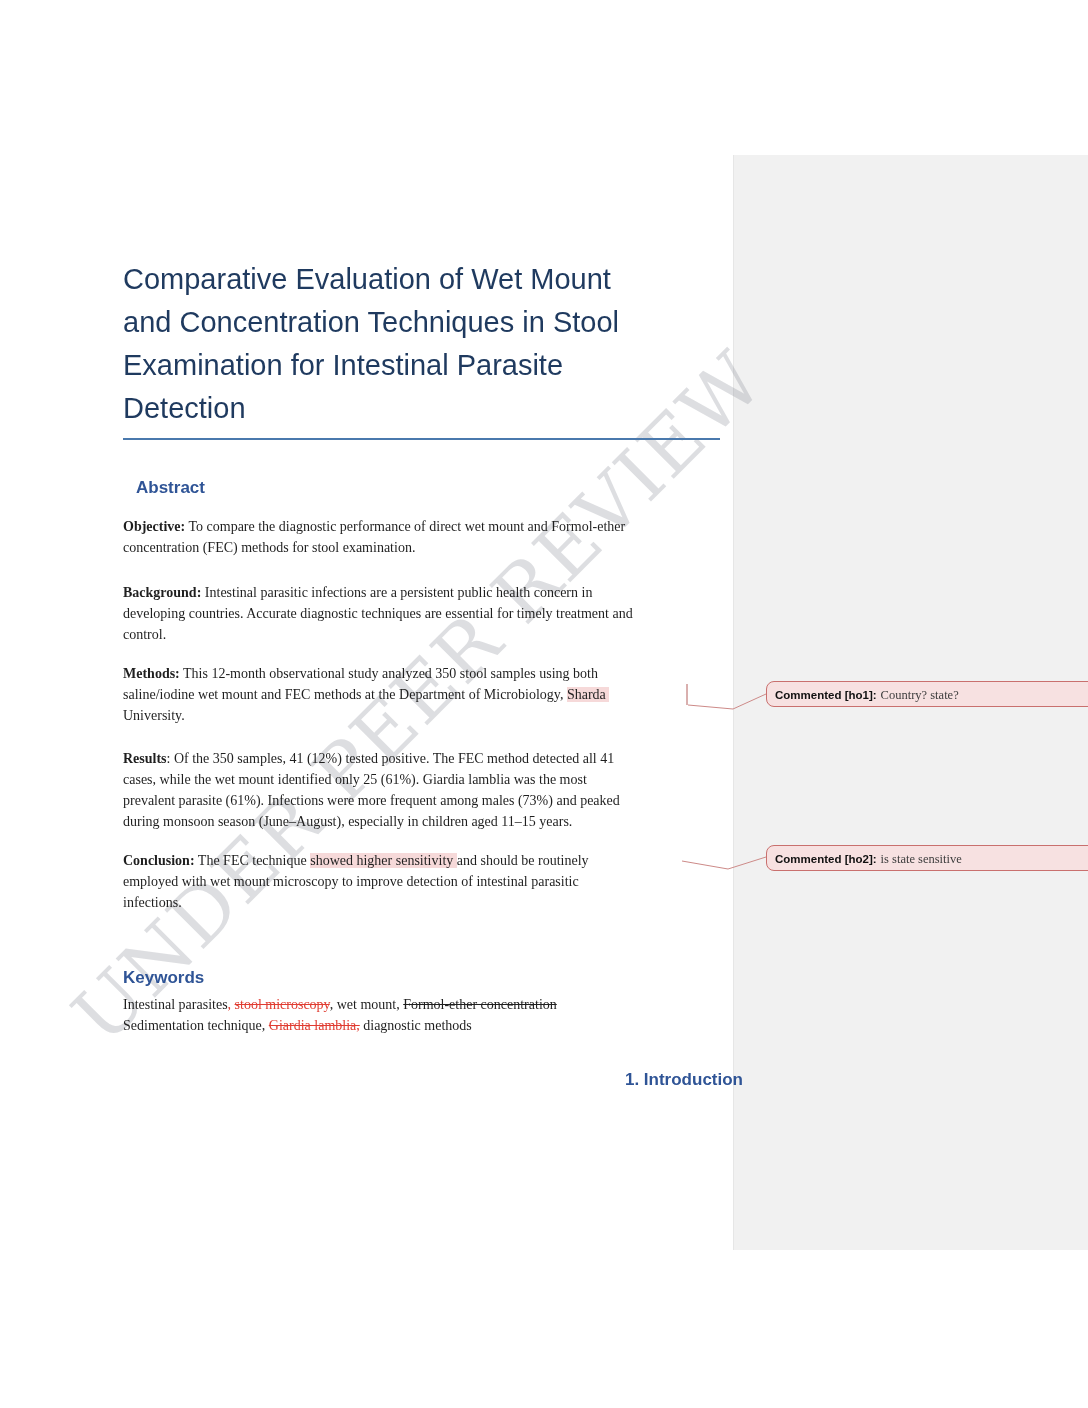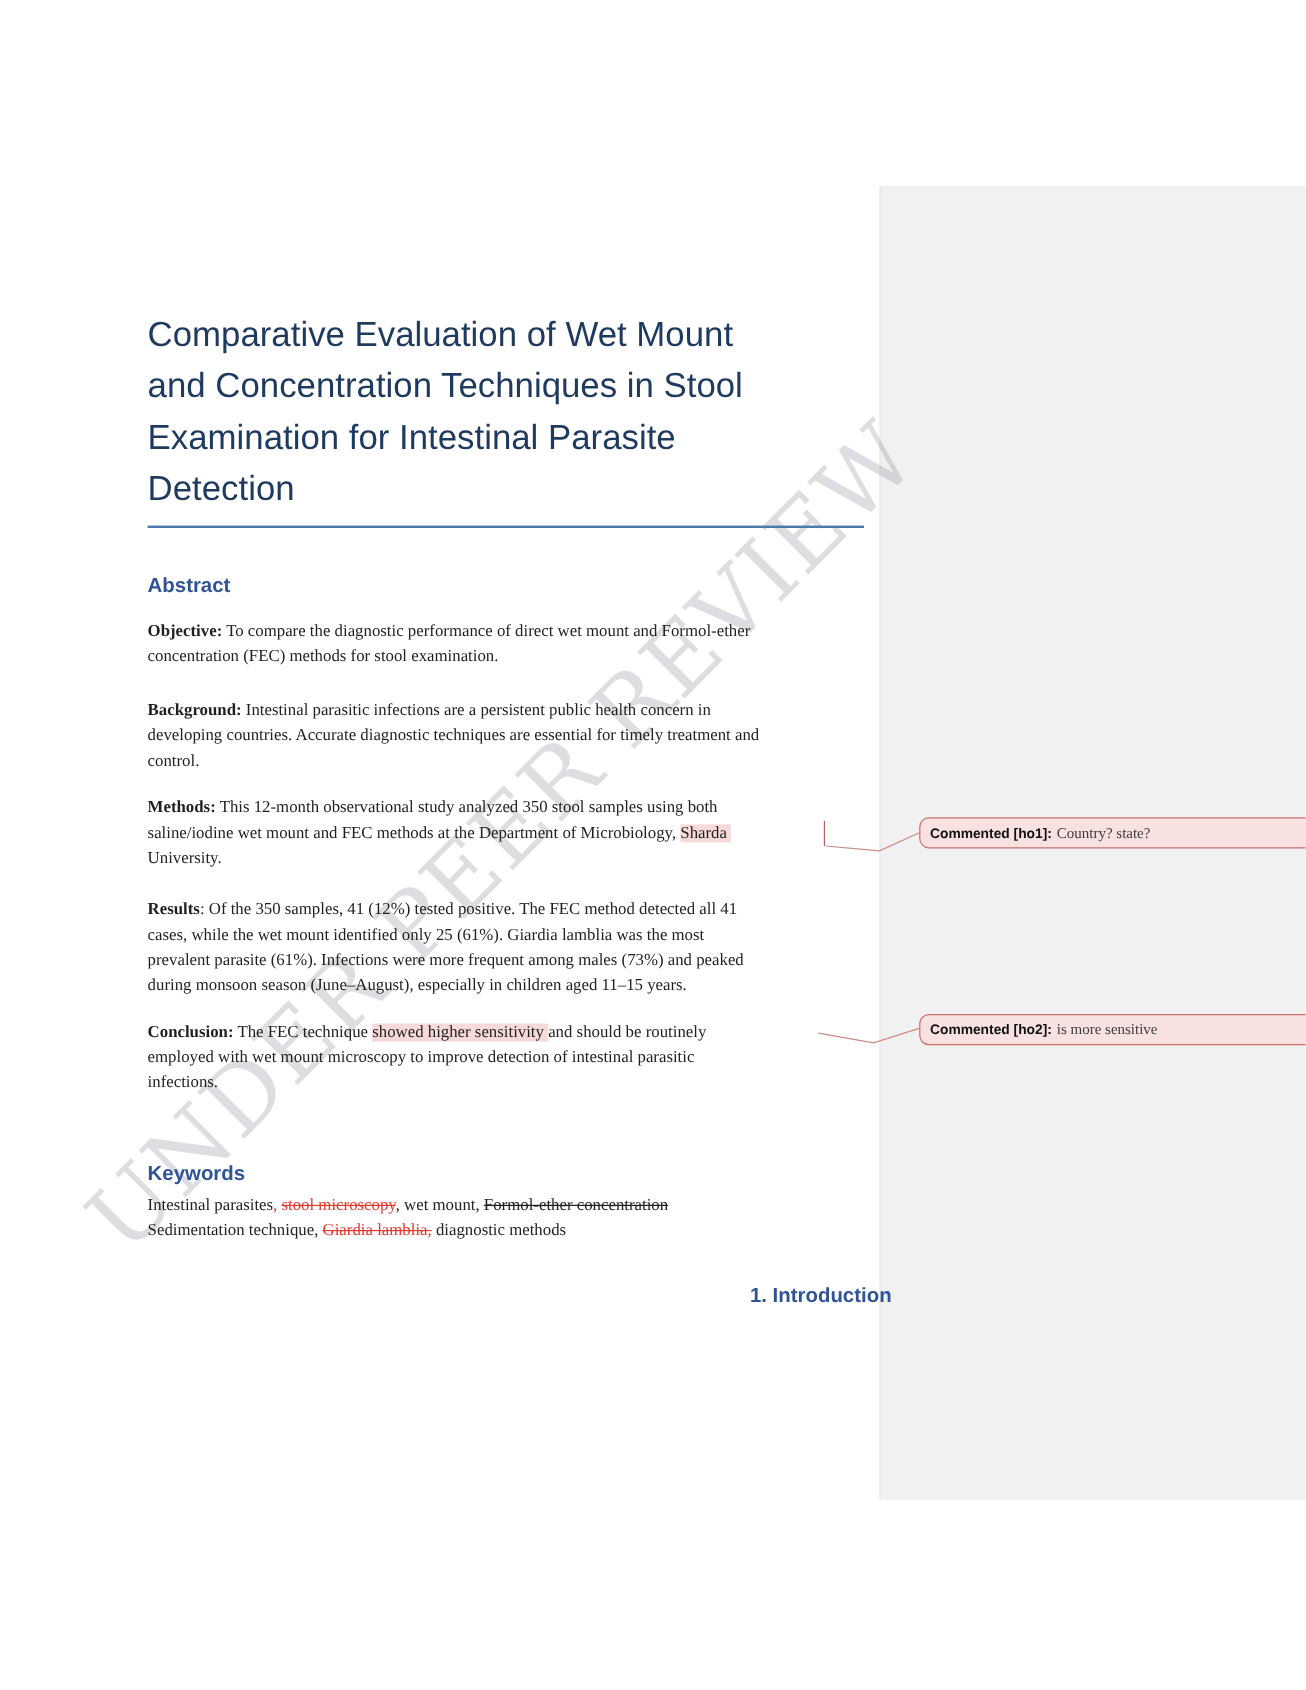--- a/index.html
+++ b/index.html
@@ -21,21 +21,21 @@
   .title{
     margin-top:258px;font-family:"Liberation Sans",sans-serif;
     font-size:29px;line-height:43px;color:var(--title,#1f3a5f);
     white-space:pre-line;width:600px;
   }
   .title-rule{margin-top:8px;width:597px;border-top:2px solid var(--rule,#4a79ad);}
   .h2{
     font-family:"Liberation Sans",sans-serif;font-weight:bold;font-size:17px;
     color:var(--heading,#2f5496);line-height:20px;
   }
-  .h-abstract{margin-top:38px;}
+  .h-abstract{margin-top:38px;margin-left:13px;}
   .h-keywords{margin-top:55px;}
   .h-intro{margin-top:34px;text-align:right;}
   .para{
     font-size:14px;line-height:21px;color:#1f1f1f;
     white-space:pre-wrap;width:620px;
   }
   .p-background{margin-top:24px;}
   .p-objective{margin-top:18px;}
   .p-methods{margin-top:18px;}
   .p-results{margin-top:22px;}
@@ -109,14 +109,14 @@
   <polyline points="682,861 728,869 766,857" fill="none" stroke="#cd8a88" stroke-width="1"></polyline>
 </svg>
 
 <div class="comment-box comment-1">
   <span class="comment-label">Commented [ho1]:</span>
   <span class="comment-text">Country? state?</span>
 </div>
 
 <div class="comment-box comment-2">
   <span class="comment-label">Commented [ho2]:</span>
-  <span class="comment-text">is more sensitive</span>
+  <span class="comment-text">is state sensitive</span>
 </div>
 
 </body></html>

